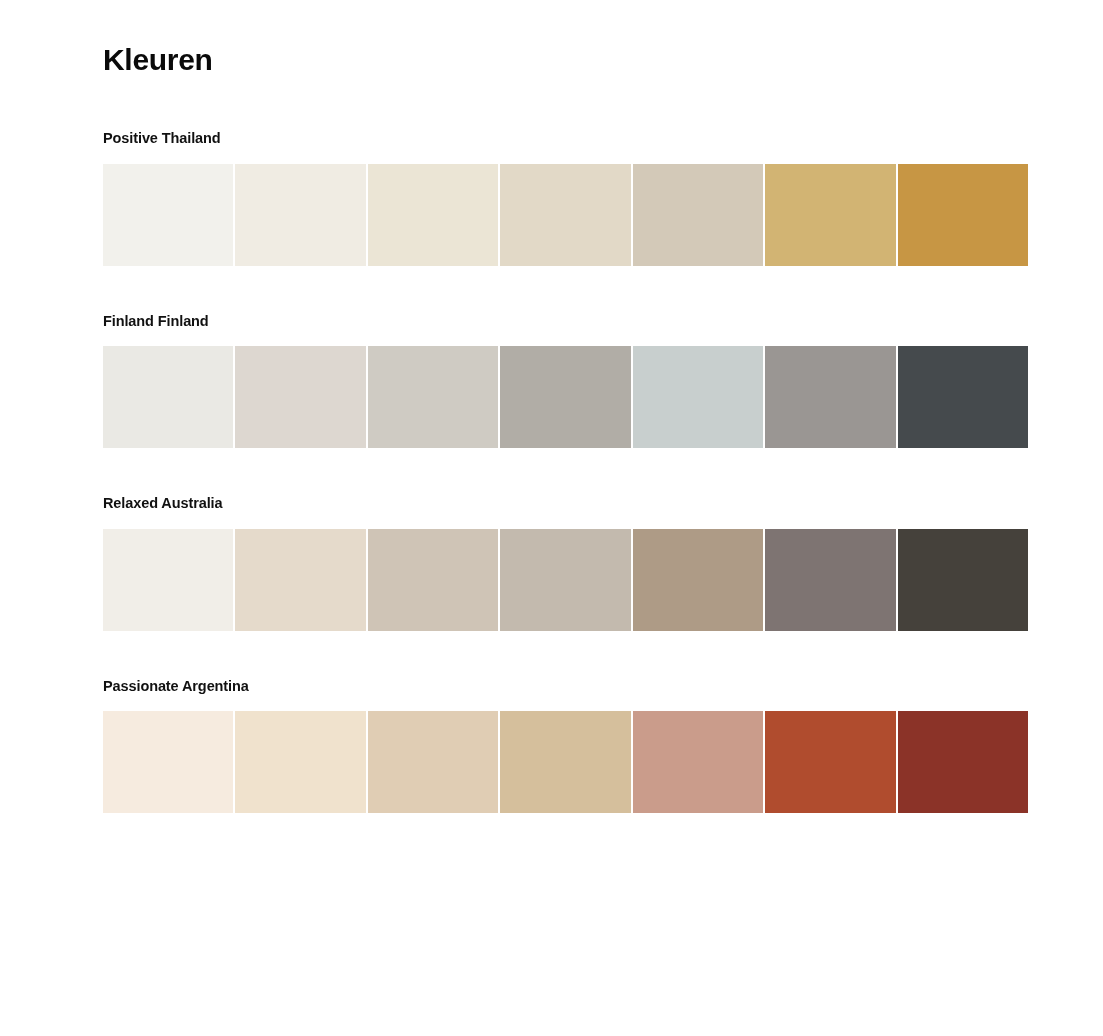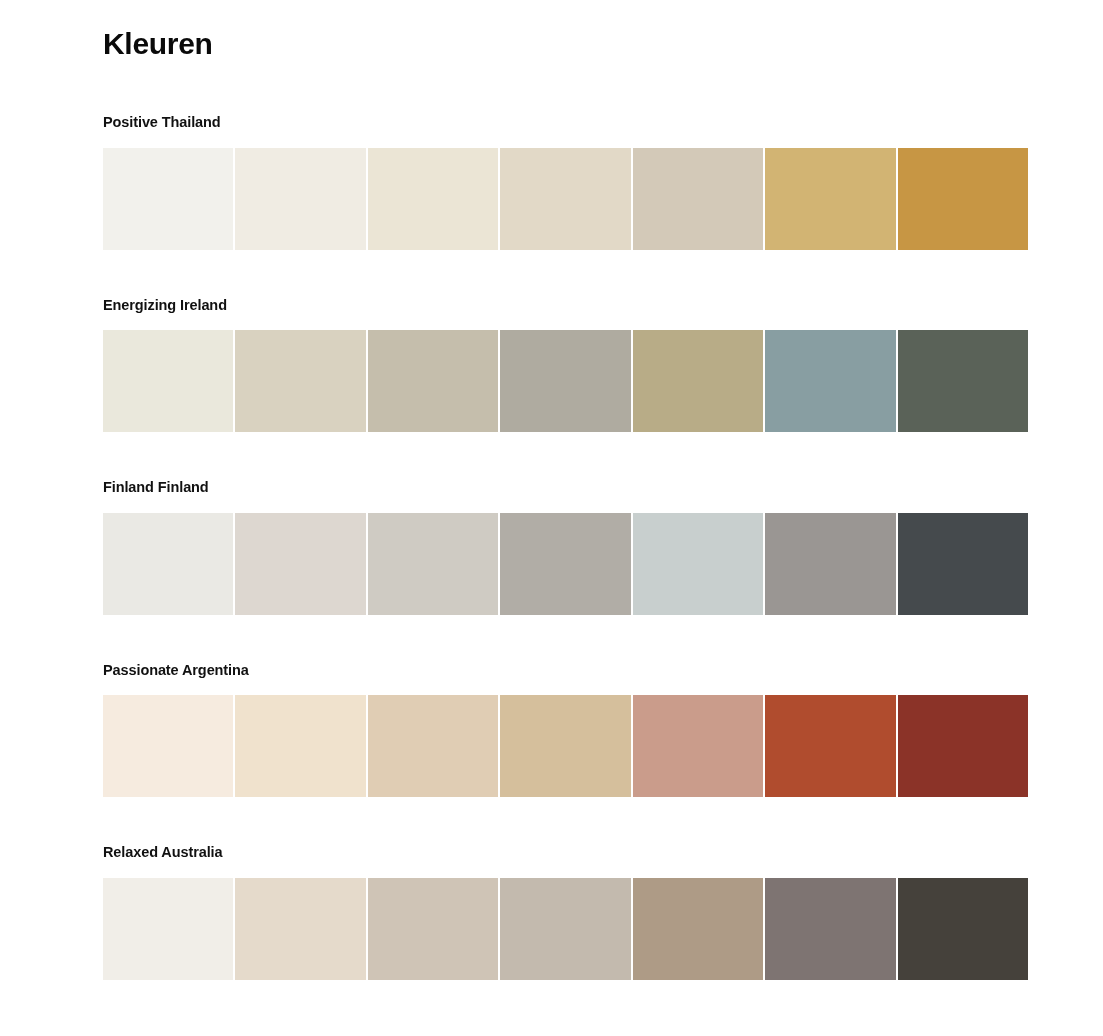--- a/index.html
+++ b/index.html
@@ -12,21 +12,21 @@
     background: #ffffff;
     font-family: "Liberation Sans", sans-serif;
     -webkit-font-smoothing: antialiased;
     overflow: hidden;
   }
   .page {
     position: relative;
     width: 1103px;
     height: 1036px;
     box-sizing: border-box;
-    padding: 0 75px 0 103px;
+    padding: 16px 75px 0 103px;
   }
   .page-title {
     font-size: 30px;
     font-weight: bold;
     color: #0a0a0a;
     letter-spacing: -0.3px;
     line-height: 1;
     margin: 0;
     padding-top: 29px;
   }
@@ -73,66 +73,54 @@
         <div class="swatch" style="background-color: rgb(242, 241, 236);"></div>
         <div class="swatch" style="background-color: rgb(240, 236, 227);"></div>
         <div class="swatch" style="background-color: rgb(235, 229, 213);"></div>
         <div class="swatch" style="background-color: rgb(226, 217, 199);"></div>
         <div class="swatch" style="background-color: rgb(211, 201, 184);"></div>
         <div class="swatch" style="background-color: rgb(210, 180, 115);"></div>
         <div class="swatch" style="background-color: rgb(199, 150, 68);"></div>
       </div>
     </section>
 
-    <section class="palette">
-      <div class="palette-label">Energizing Ireland</div>
-      <div class="swatch-row">
-        <div class="swatch" style="background-color: rgb(234, 232, 220);"></div>
-        <div class="swatch" style="background-color: rgb(217, 210, 192);"></div>
-        <div class="swatch" style="background-color: rgb(197, 190, 172);"></div>
-        <div class="swatch" style="background-color: rgb(175, 171, 160);"></div>
-        <div class="swatch" style="background-color: rgb(184, 172, 135);"></div>
-        <div class="swatch" style="background-color: rgb(136, 158, 162);"></div>
-        <div class="swatch" style="background-color: rgb(90, 98, 88);"></div>
-      </div>
-    </section>
 
     <section class="palette">
       <div class="palette-label">Finland Finland</div>
       <div class="swatch-row">
         <div class="swatch" style="background-color: rgb(234, 233, 228);"></div>
         <div class="swatch" style="background-color: rgb(221, 215, 208);"></div>
         <div class="swatch" style="background-color: rgb(207, 203, 195);"></div>
         <div class="swatch" style="background-color: rgb(177, 173, 166);"></div>
         <div class="swatch" style="background-color: rgb(200, 207, 206);"></div>
         <div class="swatch" style="background-color: rgb(154, 150, 147);"></div>
         <div class="swatch" style="background-color: rgb(69, 74, 77);"></div>
+      </div>
+    </section>
+
+    <section class="palette">
+      <div class="palette-label">Relaxed Australia</div>
+      <div class="swatch-row">
+        <div class="swatch" style="background-color: rgb(241, 238, 232);"></div>
+        <div class="swatch" style="background-color: rgb(229, 218, 203);"></div>
+        <div class="swatch" style="background-color: rgb(207, 196, 182);"></div>
+        <div class="swatch" style="background-color: rgb(195, 186, 174);"></div>
+        <div class="swatch" style="background-color: rgb(174, 155, 134);"></div>
+        <div class="swatch" style="background-color: rgb(126, 116, 114);"></div>
+        <div class="swatch" style="background-color: rgb(69, 65, 59);"></div>
       </div>
     </section>
 
     <section class="palette">
       <div class="palette-label">Passionate Argentina</div>
       <div class="swatch-row">
         <div class="swatch" style="background-color: rgb(246, 235, 223);"></div>
         <div class="swatch" style="background-color: rgb(240, 226, 205);"></div>
         <div class="swatch" style="background-color: rgb(224, 205, 180);"></div>
         <div class="swatch" style="background-color: rgb(213, 191, 156);"></div>
         <div class="swatch" style="background-color: rgb(202, 156, 139);"></div>
         <div class="swatch" style="background-color: rgb(176, 76, 46);"></div>
         <div class="swatch" style="background-color: rgb(139, 51, 40);"></div>
       </div>
     </section>
 
-    <section class="palette">
-      <div class="palette-label">Relaxed Australia</div>
-      <div class="swatch-row">
-        <div class="swatch" style="background-color: rgb(241, 238, 232);"></div>
-        <div class="swatch" style="background-color: rgb(229, 218, 203);"></div>
-        <div class="swatch" style="background-color: rgb(207, 196, 182);"></div>
-        <div class="swatch" style="background-color: rgb(195, 186, 174);"></div>
-        <div class="swatch" style="background-color: rgb(174, 155, 134);"></div>
-        <div class="swatch" style="background-color: rgb(126, 116, 114);"></div>
-        <div class="swatch" style="background-color: rgb(69, 65, 59);"></div>
-      </div>
-    </section>
-
   </div>
 </div>
 
 </body></html>

